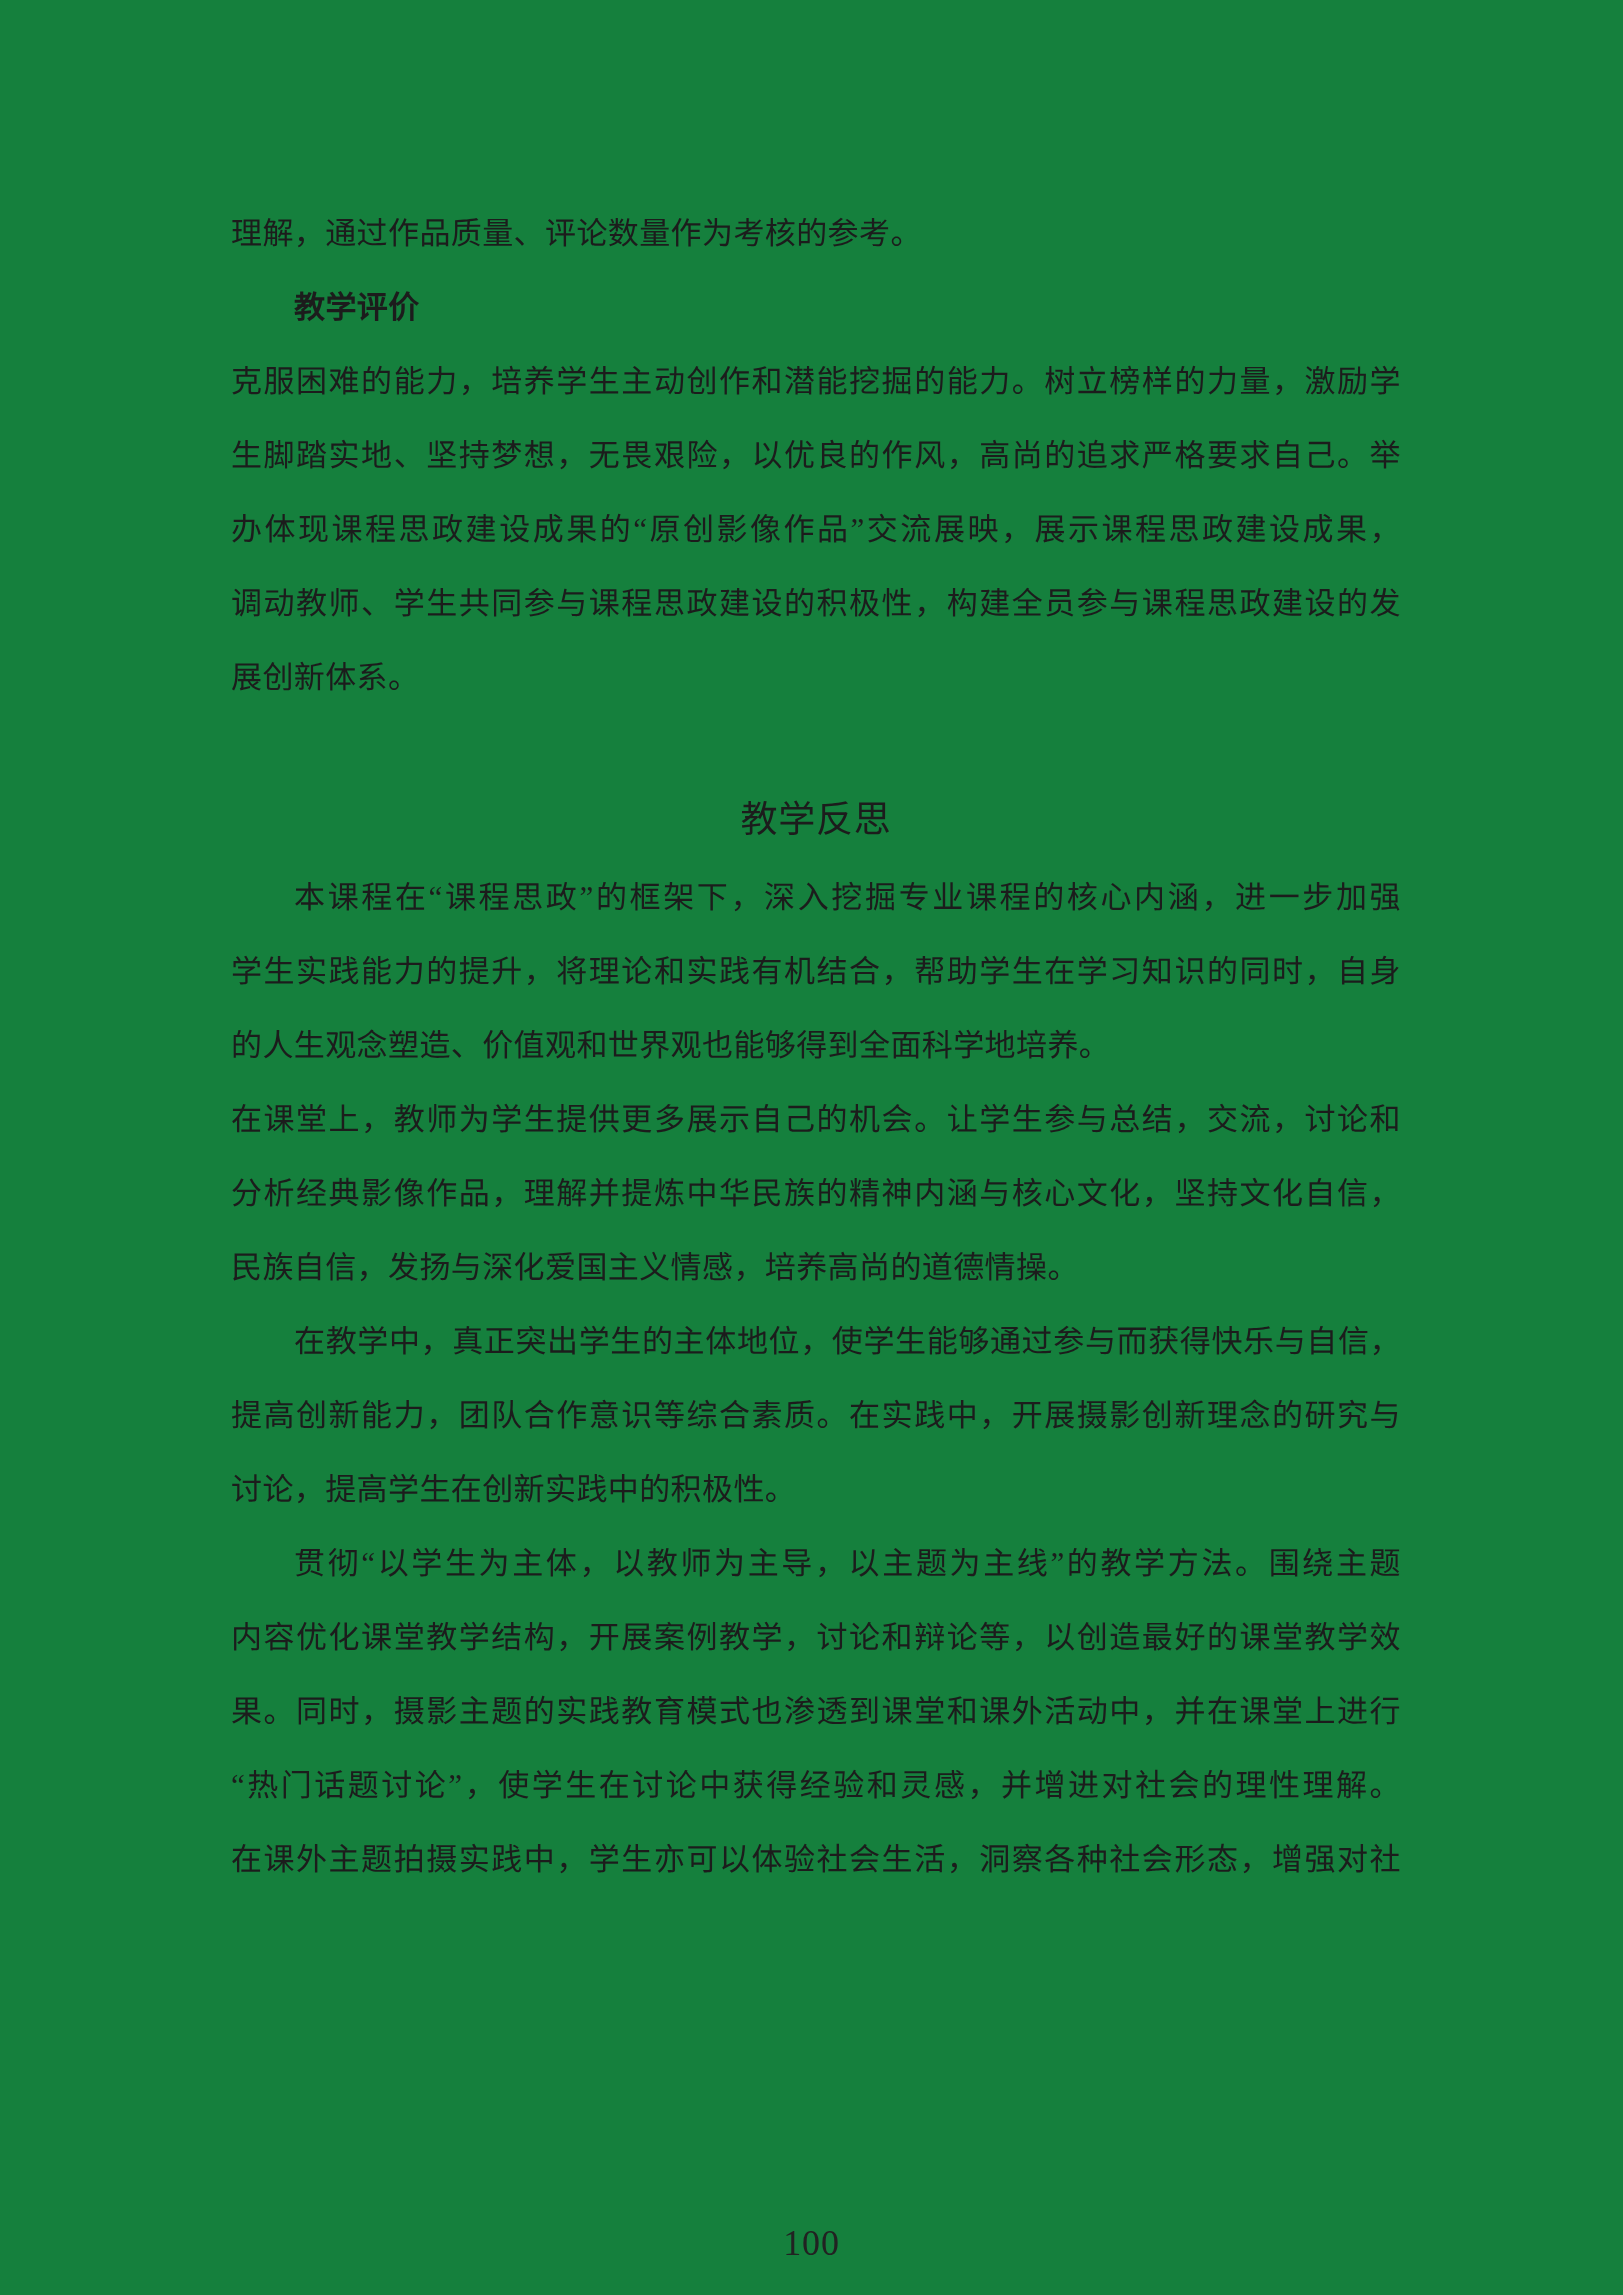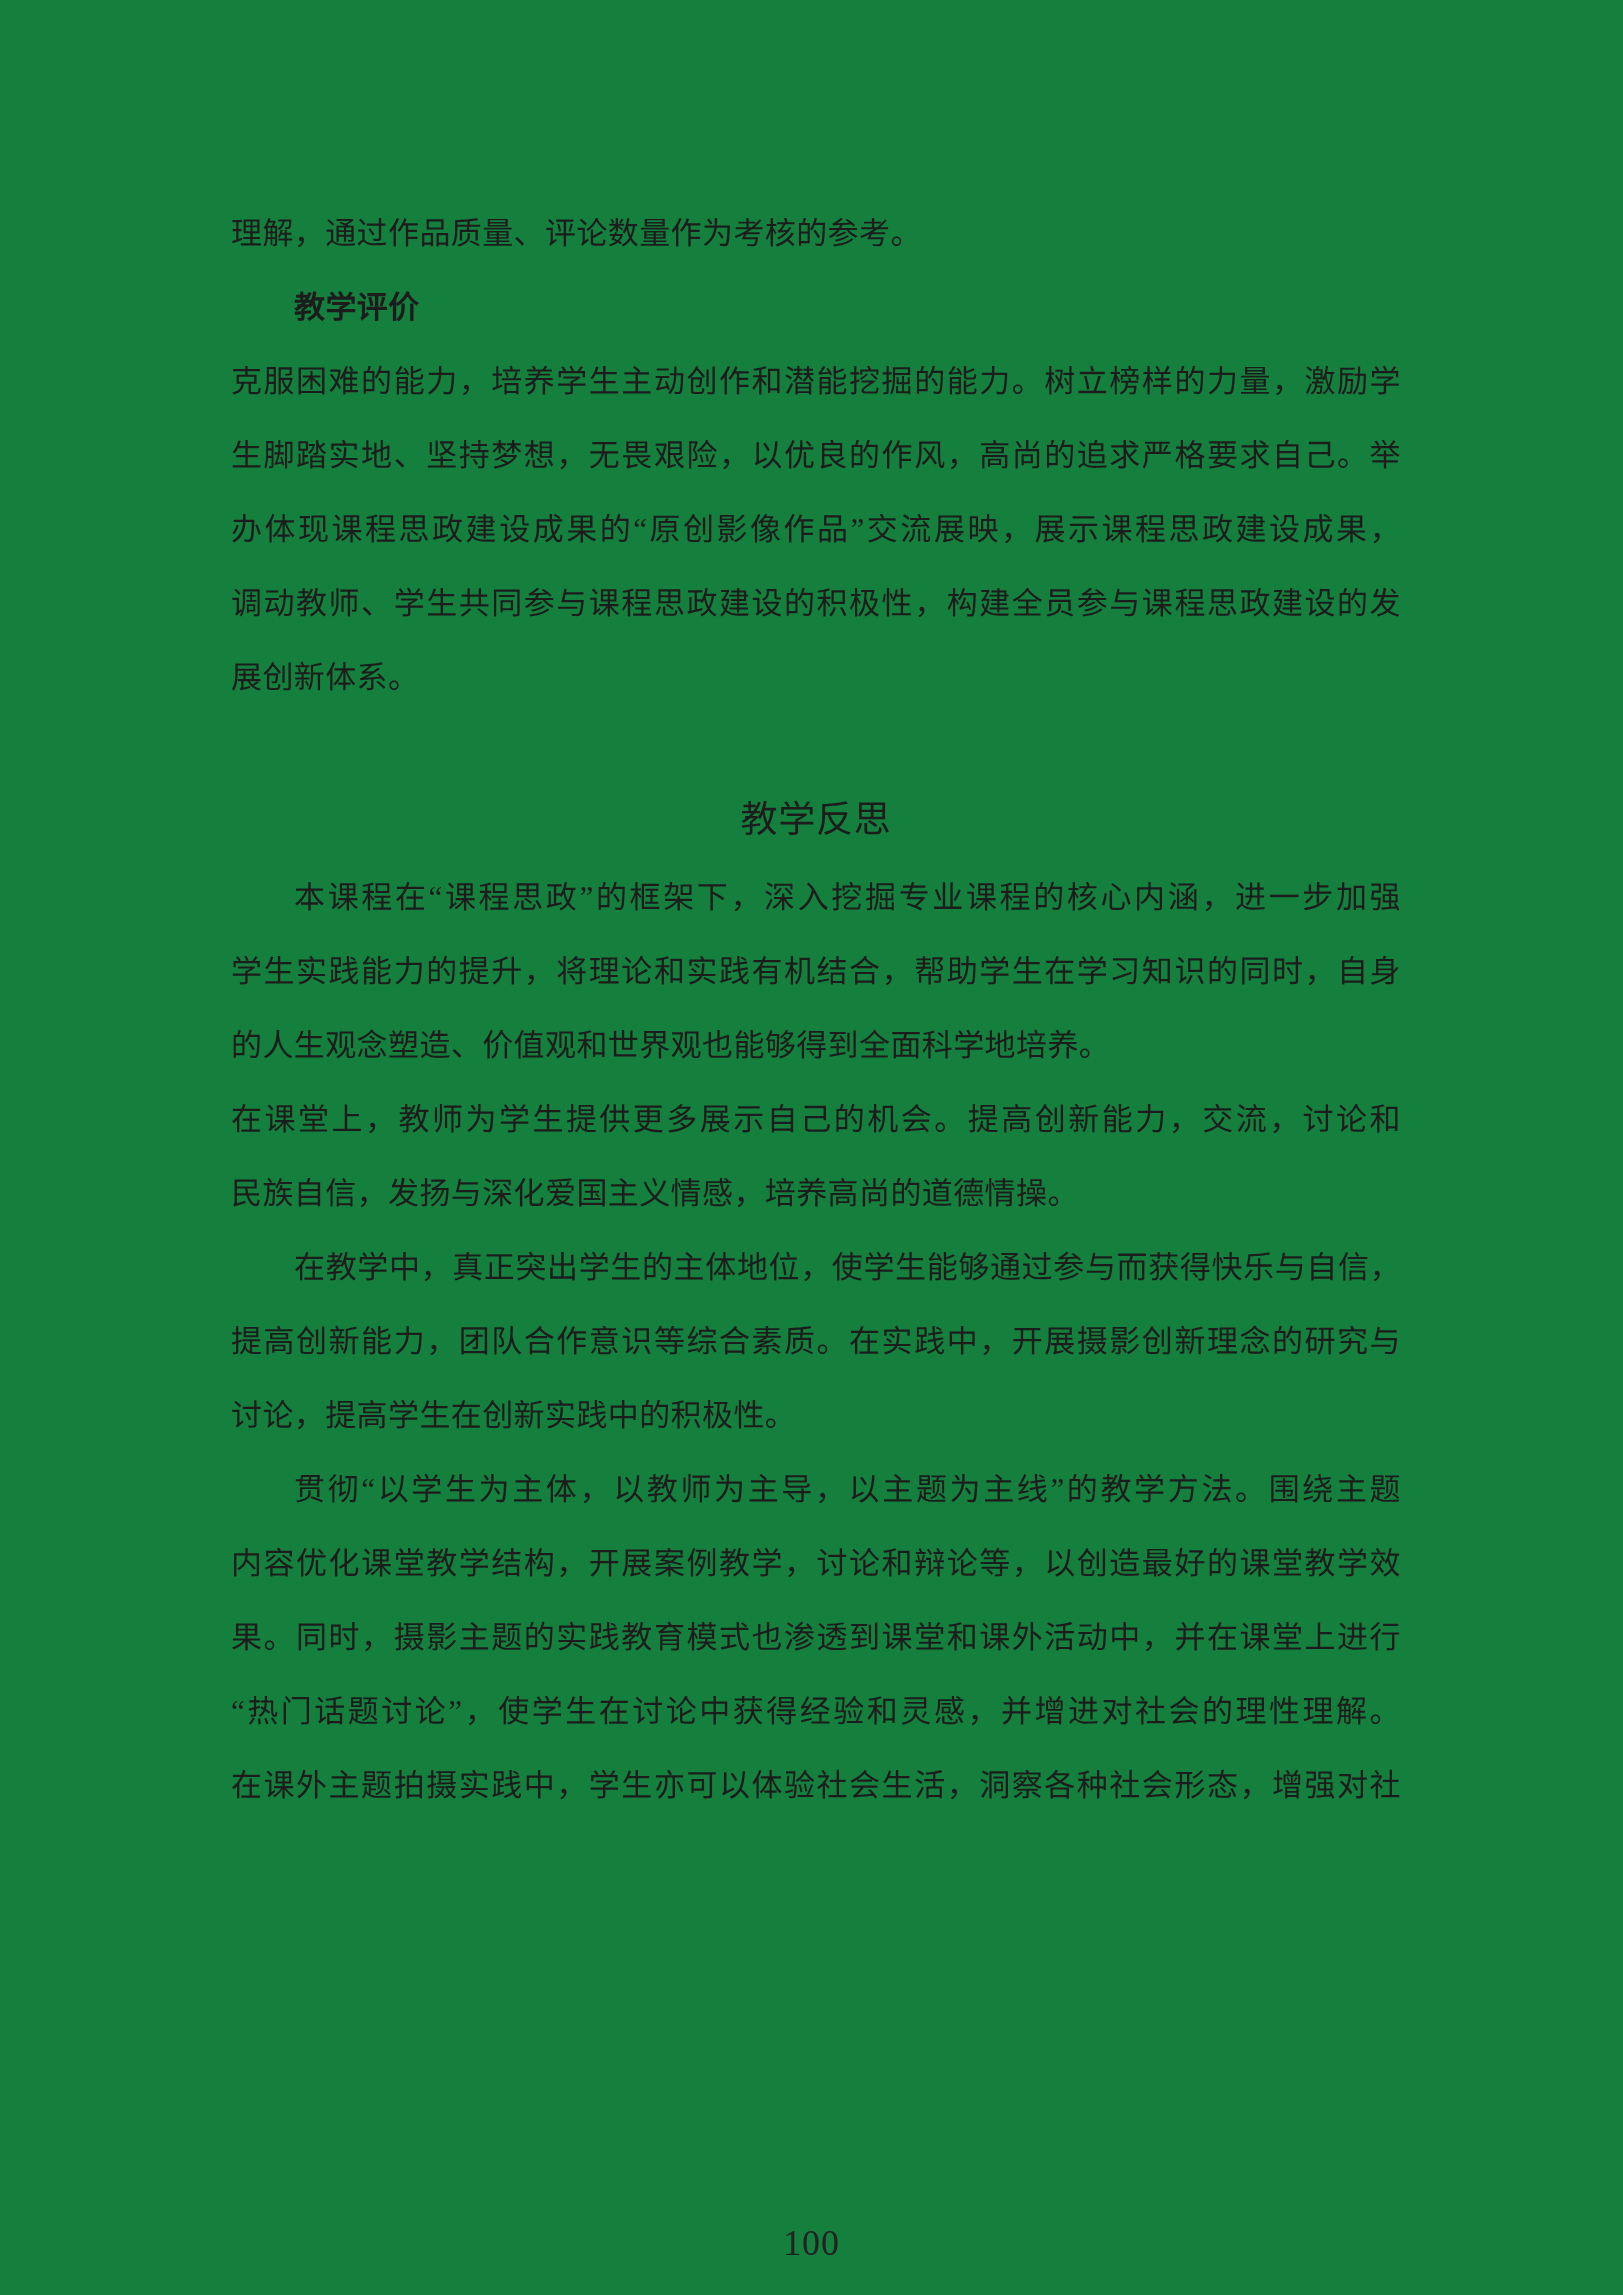--- a/index.html
+++ b/index.html
@@ -76,21 +76,22 @@
       <div class="line indent subheading">教学评价</div>
       <div class="line justify">克服困难的能力，培养学生主动创作和潜能挖掘的能力。树立榜样的力量，激励学</div>
       <div class="line justify">生脚踏实地、坚持梦想，无畏艰险，以优良的作风，高尚的追求严格要求自己。举</div>
       <div class="line justify">办体现课程思政建设成果的“原创影像作品”交流展映，展示课程思政建设成果，</div>
       <div class="line justify">调动教师、学生共同参与课程思政建设的积极性，构建全员参与课程思政建设的发</div>
       <div class="line">展创新体系。</div>
       <div class="line heading">教学反思</div>
       <div class="line indent justify">本课程在“课程思政”的框架下，深入挖掘专业课程的核心内涵，进一步加强</div>
       <div class="line justify">学生实践能力的提升，将理论和实践有机结合，帮助学生在学习知识的同时，自身</div>
       <div class="line">的人生观念塑造、价值观和世界观也能够得到全面科学地培养。</div>
-      <div class="line justify">在课堂上，教师为学生提供更多展示自己的机会。提高创新能力，交流，讨论和</div>
+      <div class="line justify">在课堂上，教师为学生提供更多展示自己的机会。让学生参与总结，交流，讨论和</div>
+      <div class="line justify">分析经典影像作品，理解并提炼中华民族的精神内涵与核心文化，坚持文化自信，</div>
       <div class="line">民族自信，发扬与深化爱国主义情感，培养高尚的道德情操。</div>
       <div class="line indent justify">在教学中，真正突出学生的主体地位，使学生能够通过参与而获得快乐与自信，</div>
       <div class="line justify">提高创新能力，团队合作意识等综合素质。在实践中，开展摄影创新理念的研究与</div>
       <div class="line">讨论，提高学生在创新实践中的积极性。</div>
       <div class="line indent justify">贯彻“以学生为主体，以教师为主导，以主题为主线”的教学方法。围绕主题</div>
       <div class="line justify">内容优化课堂教学结构，开展案例教学，讨论和辩论等，以创造最好的课堂教学效</div>
       <div class="line justify">果。同时，摄影主题的实践教育模式也渗透到课堂和课外活动中，并在课堂上进行</div>
       <div class="line justify">“热门话题讨论”，使学生在讨论中获得经验和灵感，并增进对社会的理性理解。</div>
       <div class="line justify">在课外主题拍摄实践中，学生亦可以体验社会生活，洞察各种社会形态，增强对社</div>
     </section>

